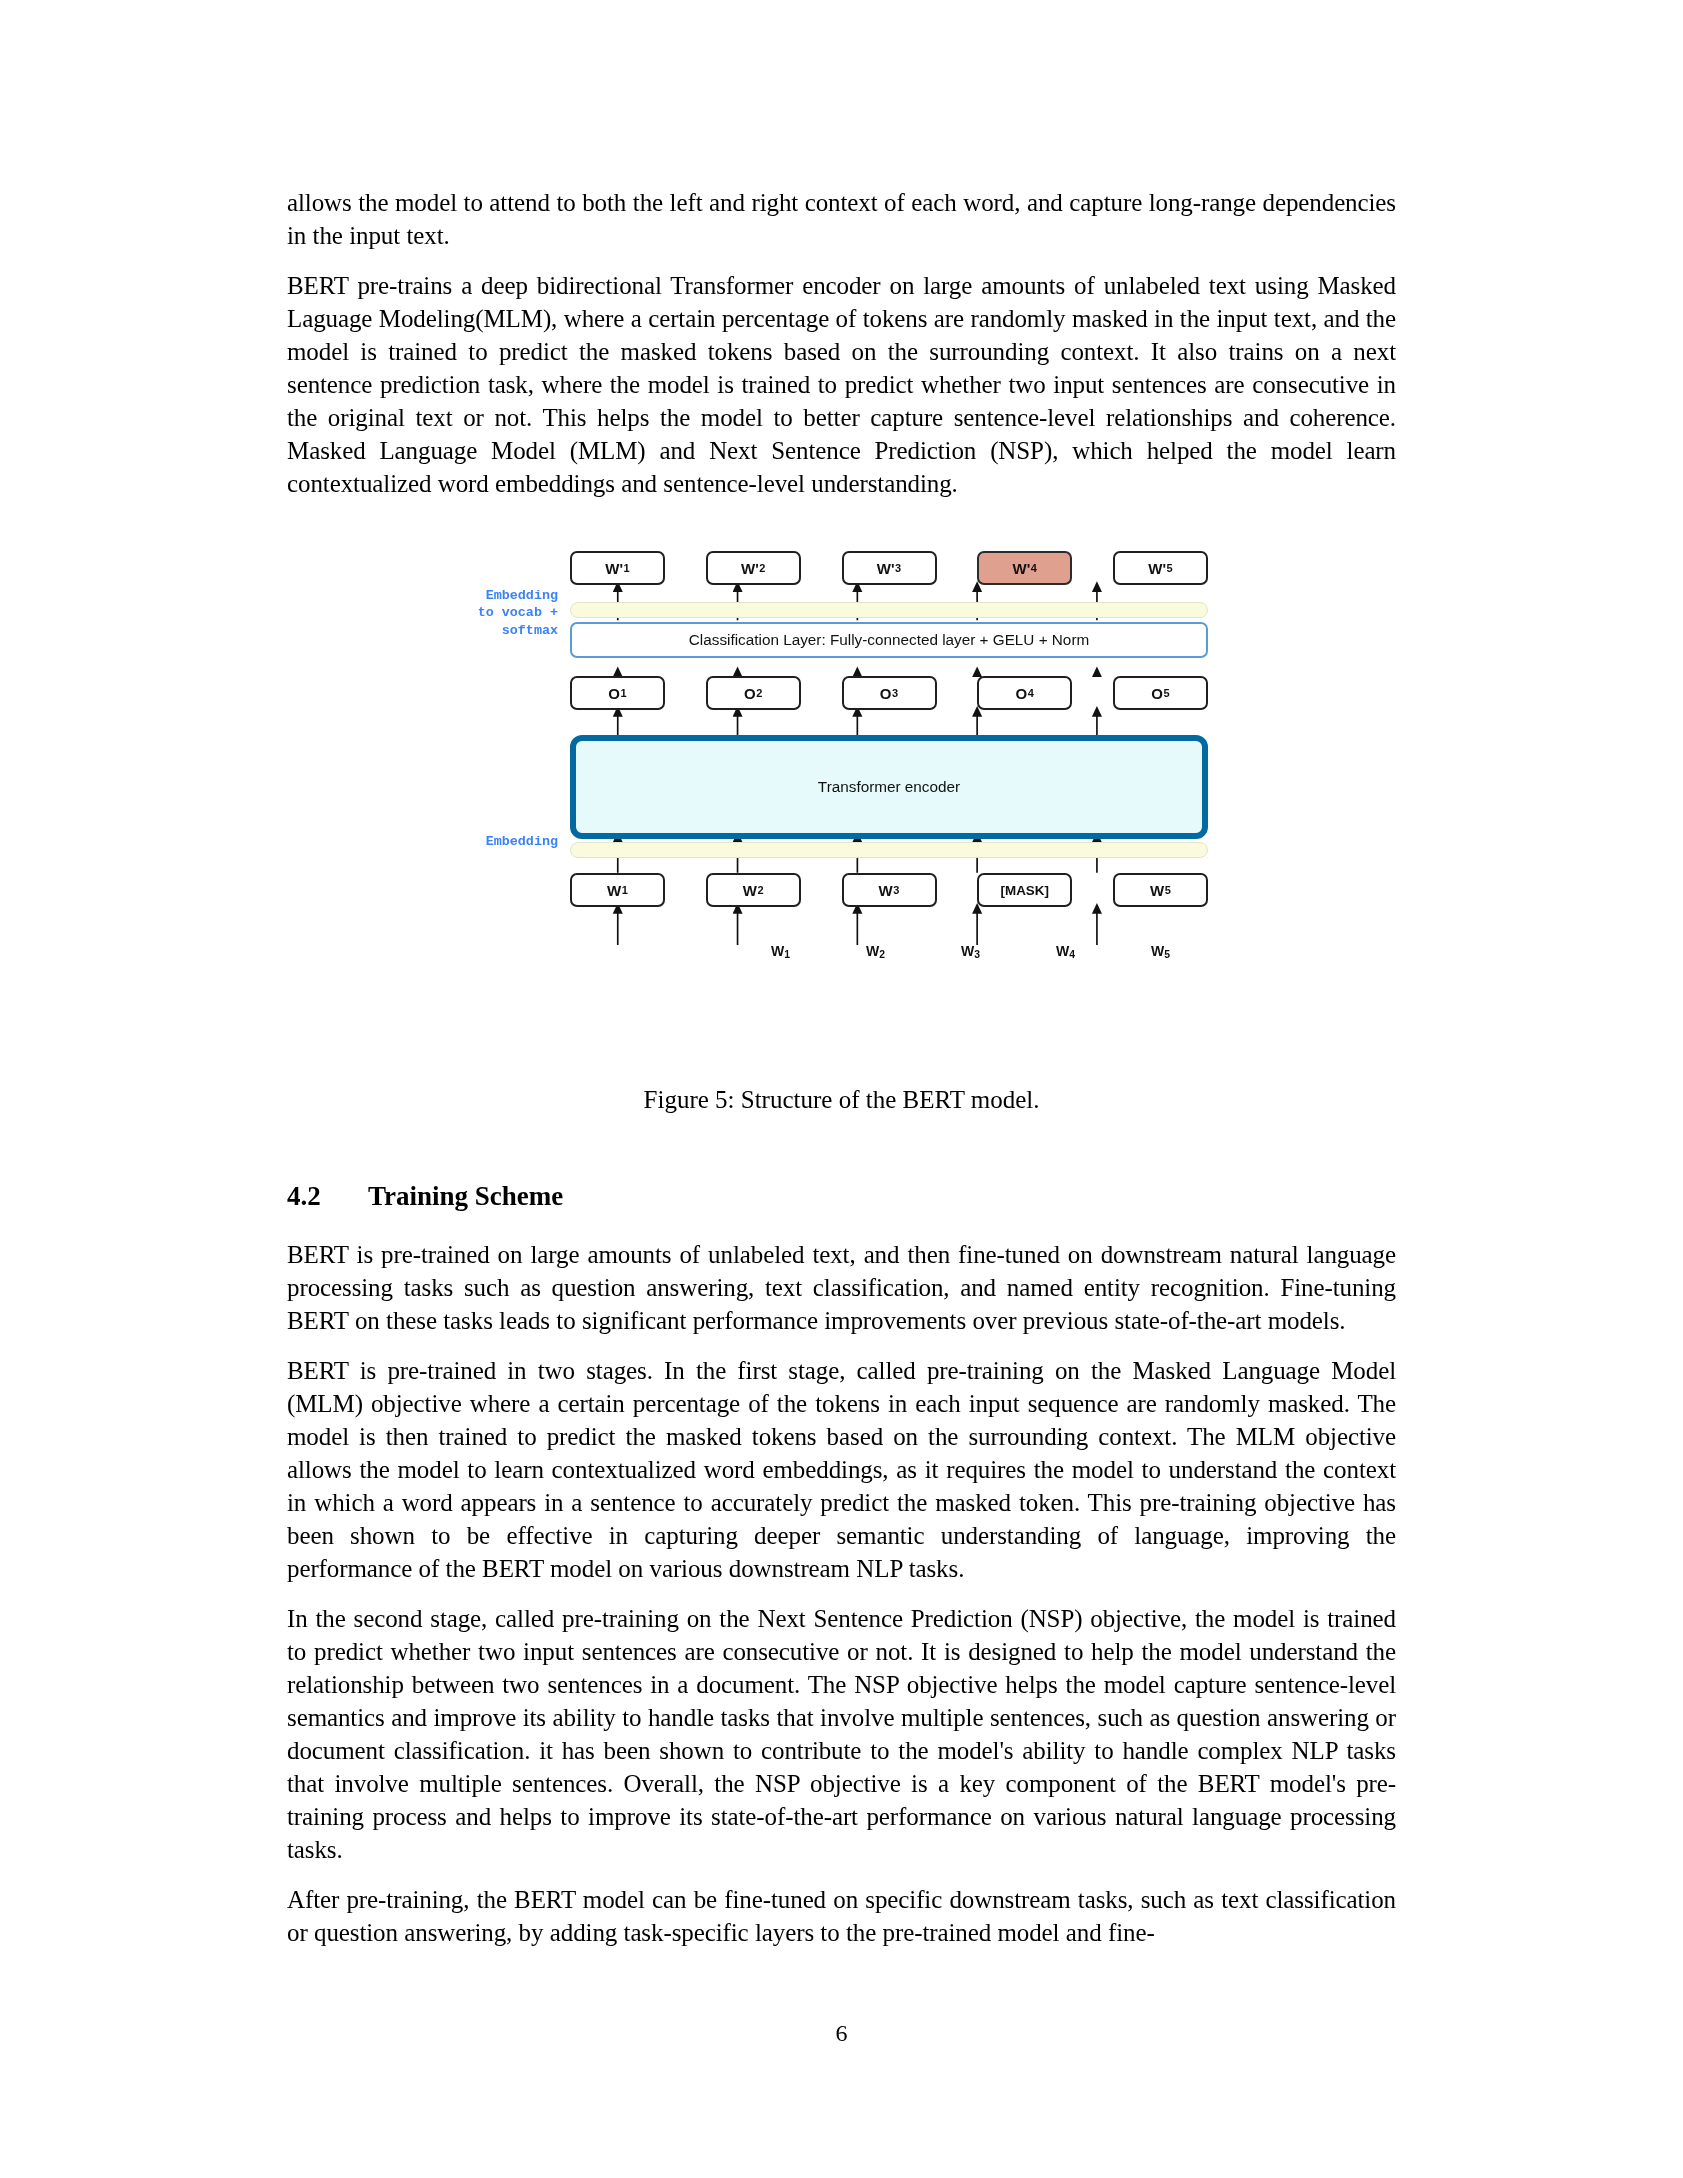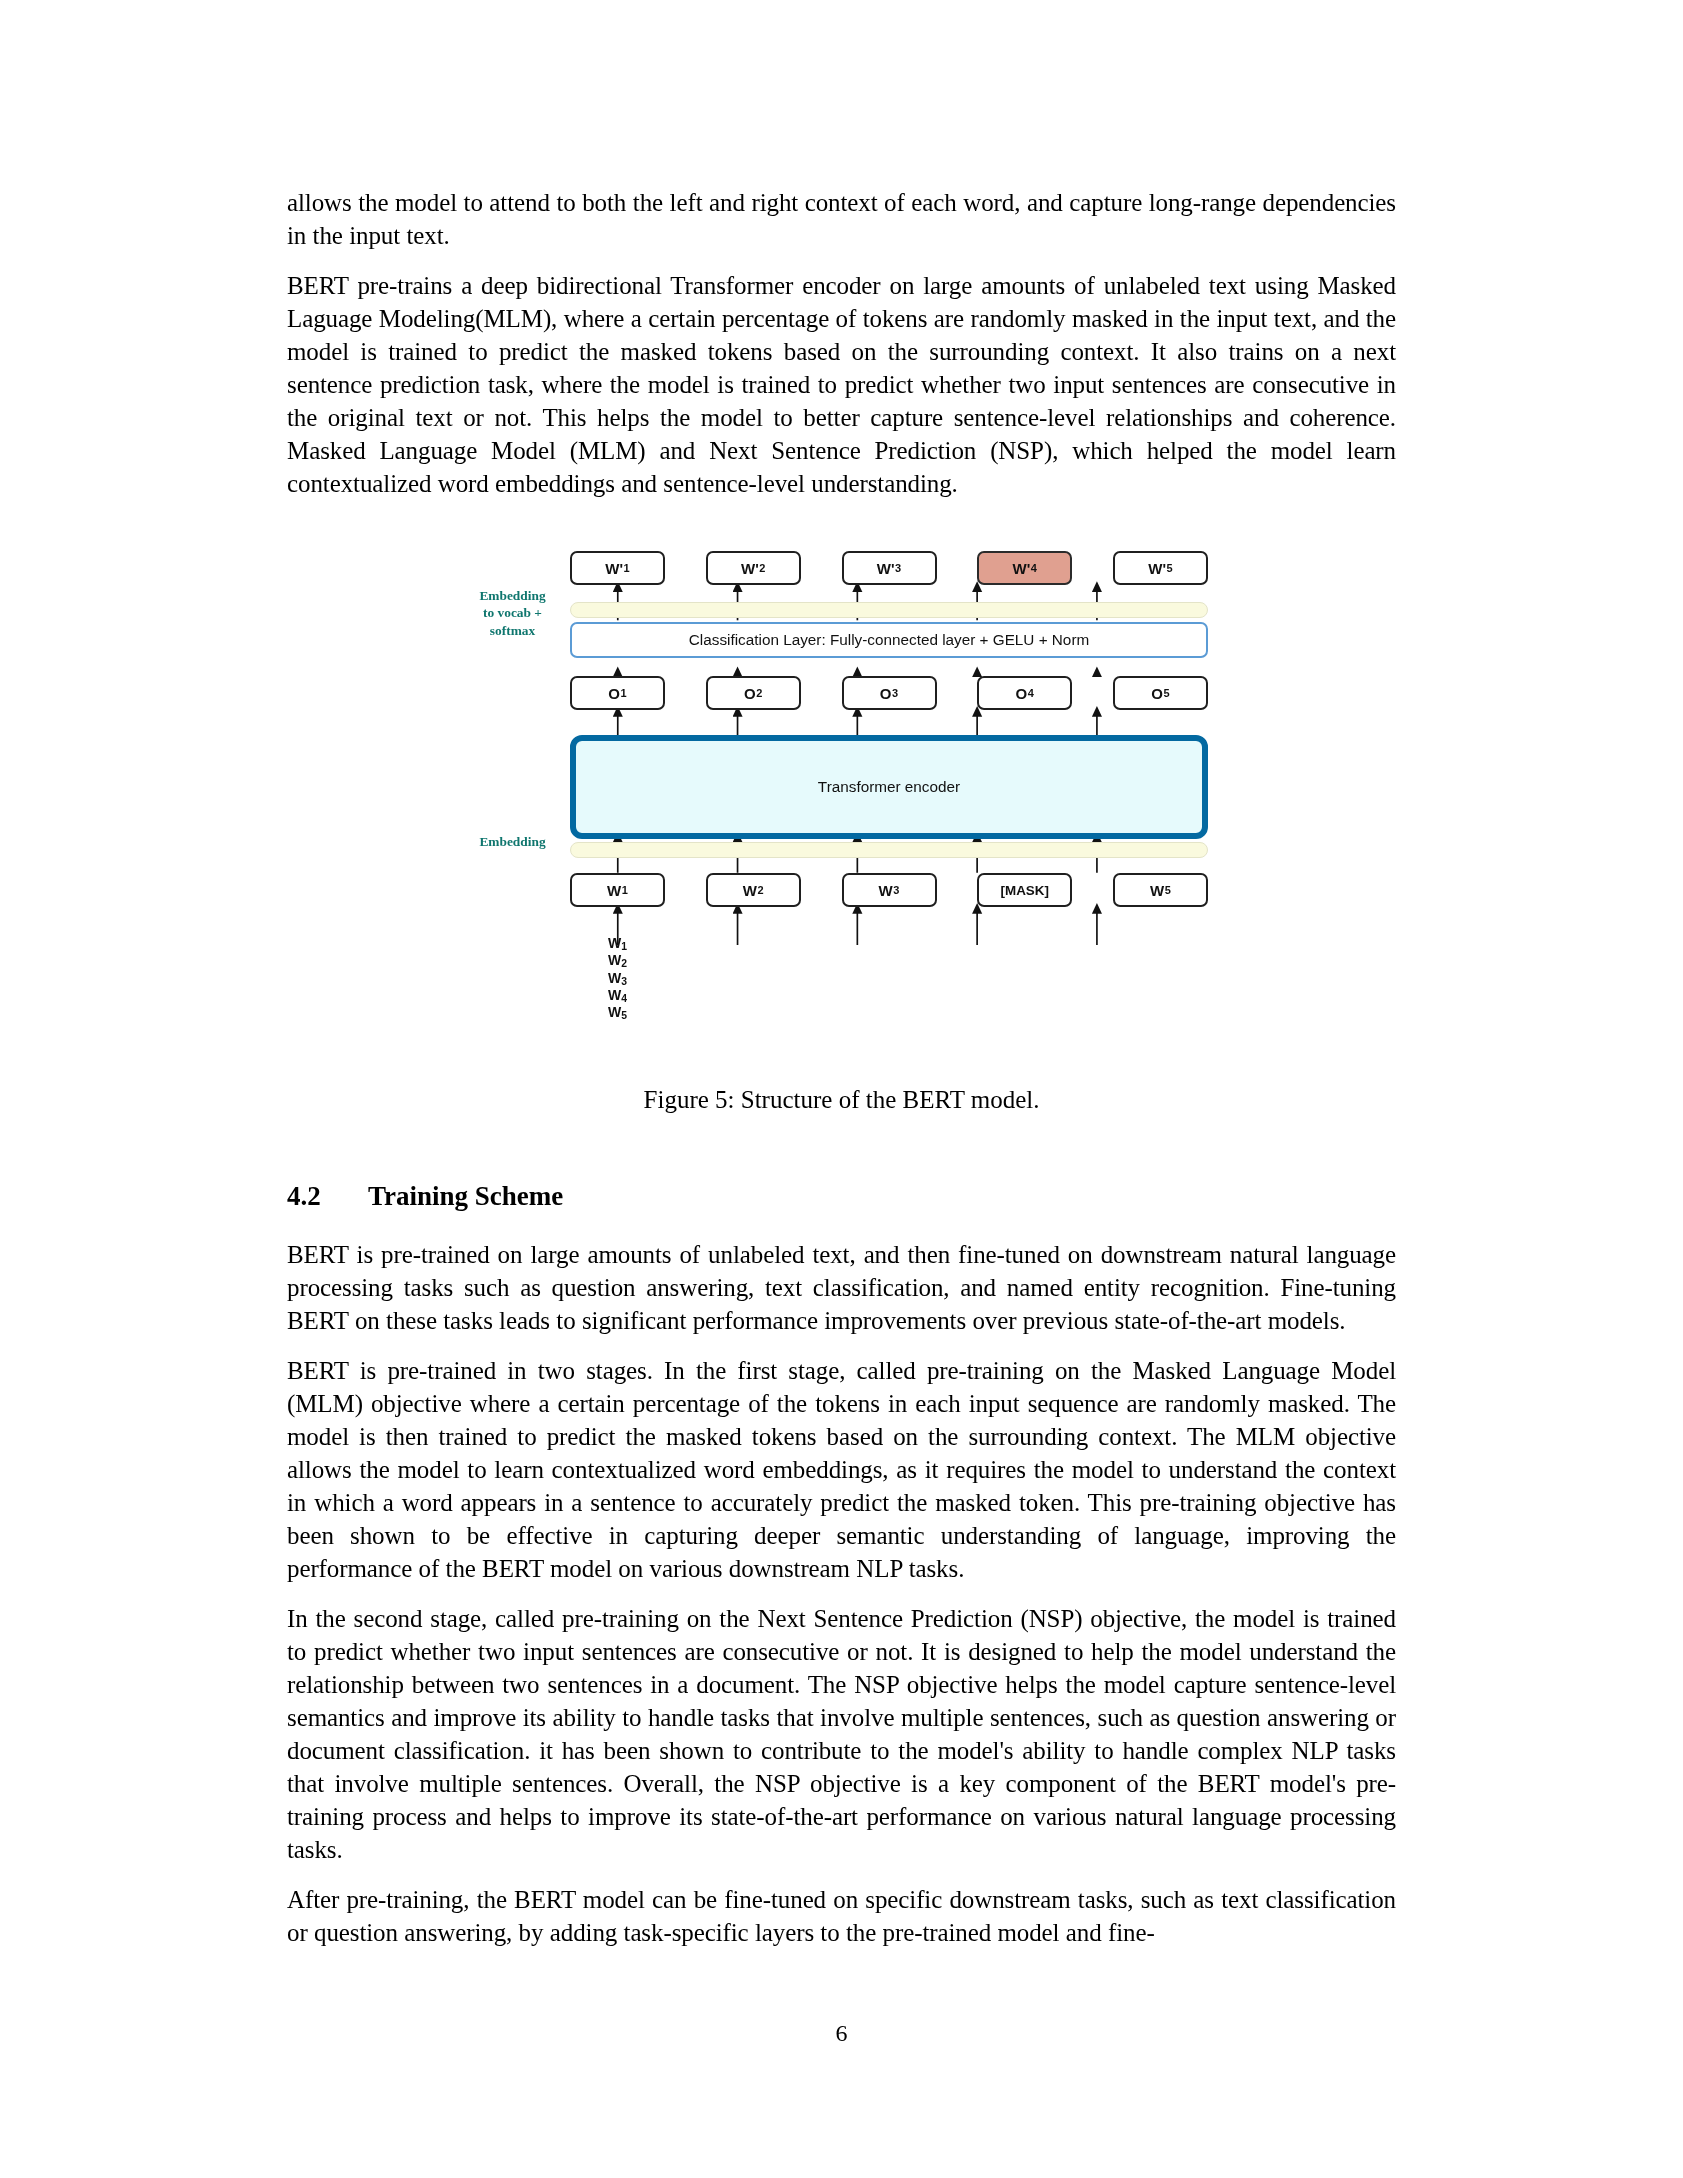--- a/index.html
+++ b/index.html
@@ -72,26 +72,26 @@
     position: relative;
     width: 733px;
     height: 495px;
     margin: 0 auto;
     font-family: "Liberation Sans", sans-serif;
   }
 
   
   .side-label {
     position: absolute;
-    font-family: Liberation Serif, serif;
+    font-family: Liberation Mono, monospace;
     font-weight: bold;
     font-size: 13.4px;
     line-height: 17.3px;
-    color: #0f766e;
-    text-align: center;
+    color: #3b82f6;
+    text-align: right;
     white-space: pre-line;
   }
   #label-vocab { left: -8px; top: 36px; width: 91px; }
   #label-embedding { left: -8px; top: 282px; width: 91px; }
 
   
   .row {
     position: absolute;
     left: 95px;
     right: 0;
@@ -127,24 +127,23 @@
 
   #row-wprime { top: 0px; }
   #row-o      { top: 125px; }
   #row-w      { top: 322px; }
 
   
   #row-wbottom {
     position: absolute;
     left: 95px;
     right: 0;
-    top: 384px;
+    top: 392px;
     display: flex;
     justify-content: flex-end;
-    flex-direction: column;
   }
   .leaf {
     width: 95px;
     text-align: center;
     font-family: "Liberation Sans", sans-serif;
     font-weight: bold;
     font-size: 14px;
     color: #111111;
   }
   .leaf sub { font-size: 10.4px; vertical-align: -0.22em; }

